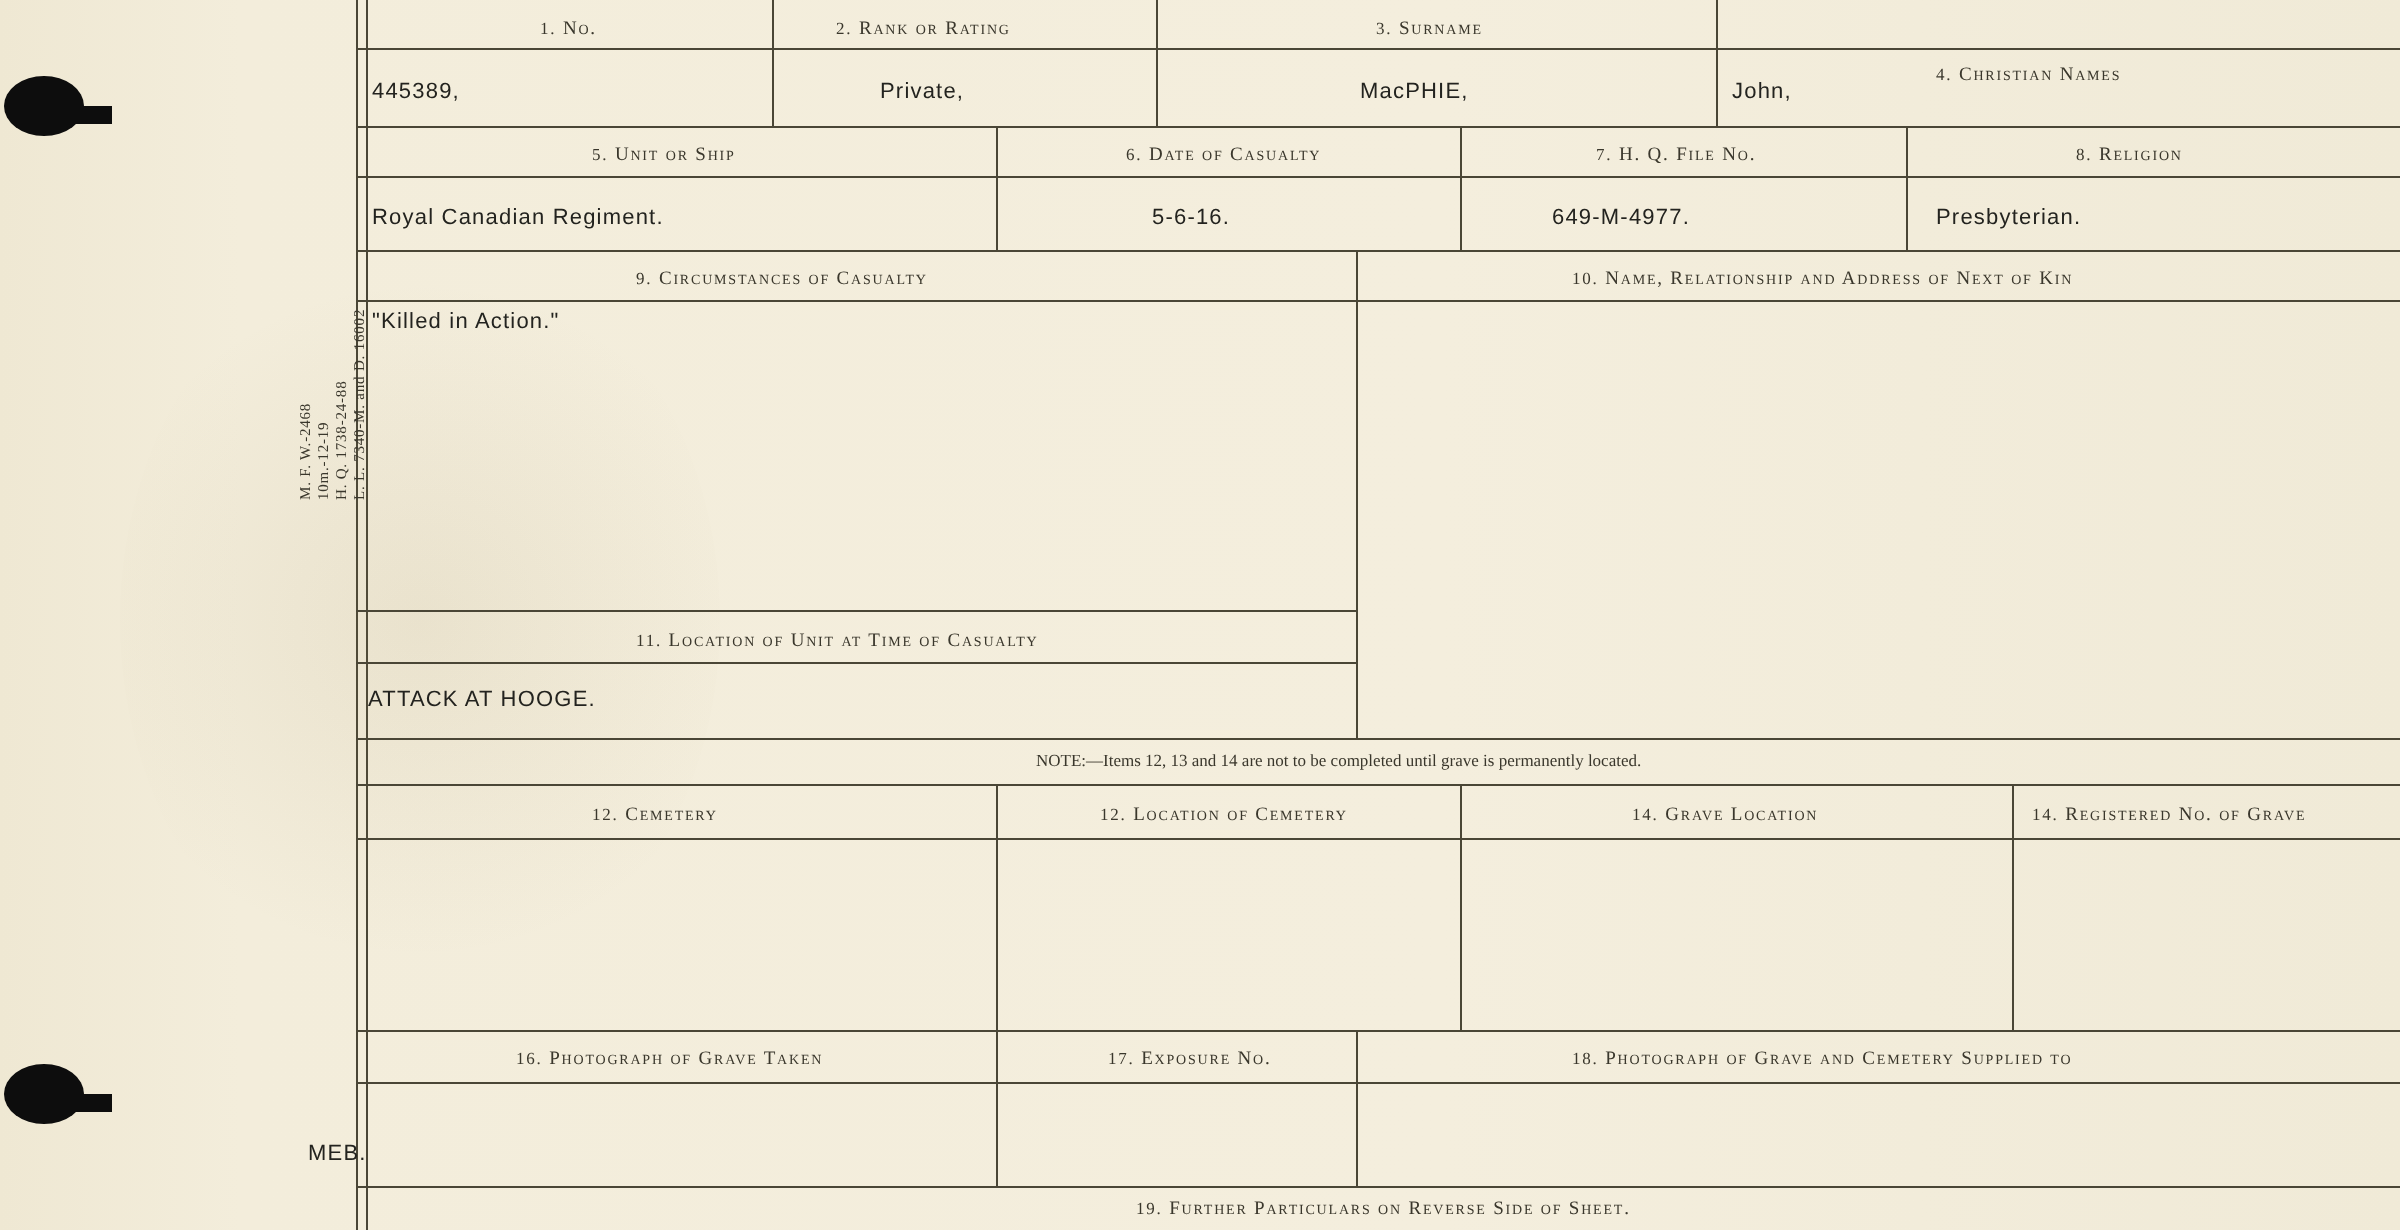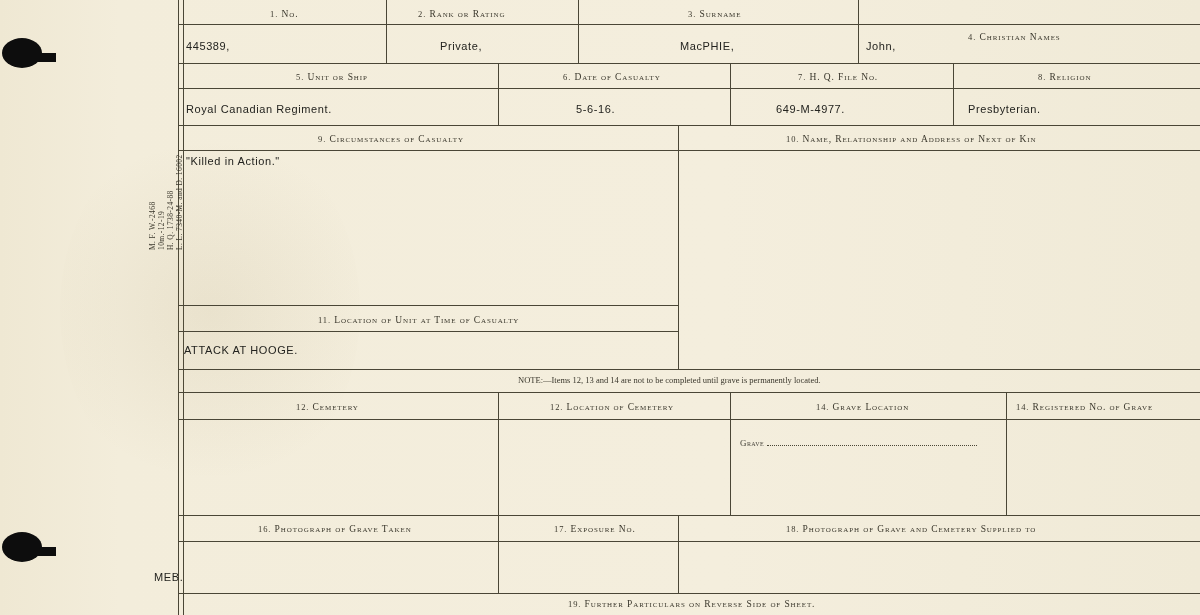--- a/index.html
+++ b/index.html
@@ -219,23 +219,20 @@
     </div>
     <div class="hdr" style="left:638px;top:402px;">
       <span class="num">14.</span>
       <span>Grave Location</span>
     </div>
     <div class="hdr" style="left:838px;top:402px;">
       <span class="num">14.</span>
       <span>Registered No. of Grave</span>
     </div>
 
-    <div class="dotline" style="left:562px;top:436px;width:250px;">
-      <span>Grave</span><span class="dots" style="width:210px;"></span>
-    </div>
 
     <div class="hdr" style="left:80px;top:524px;">
       <span class="num">16.</span>
       <span>Photograph of Grave Taken</span>
     </div>
     <div class="hdr" style="left:376px;top:524px;">
       <span class="num">17.</span>
       <span>Exposure No.</span>
     </div>
     <div class="hdr" style="left:608px;top:524px;">

